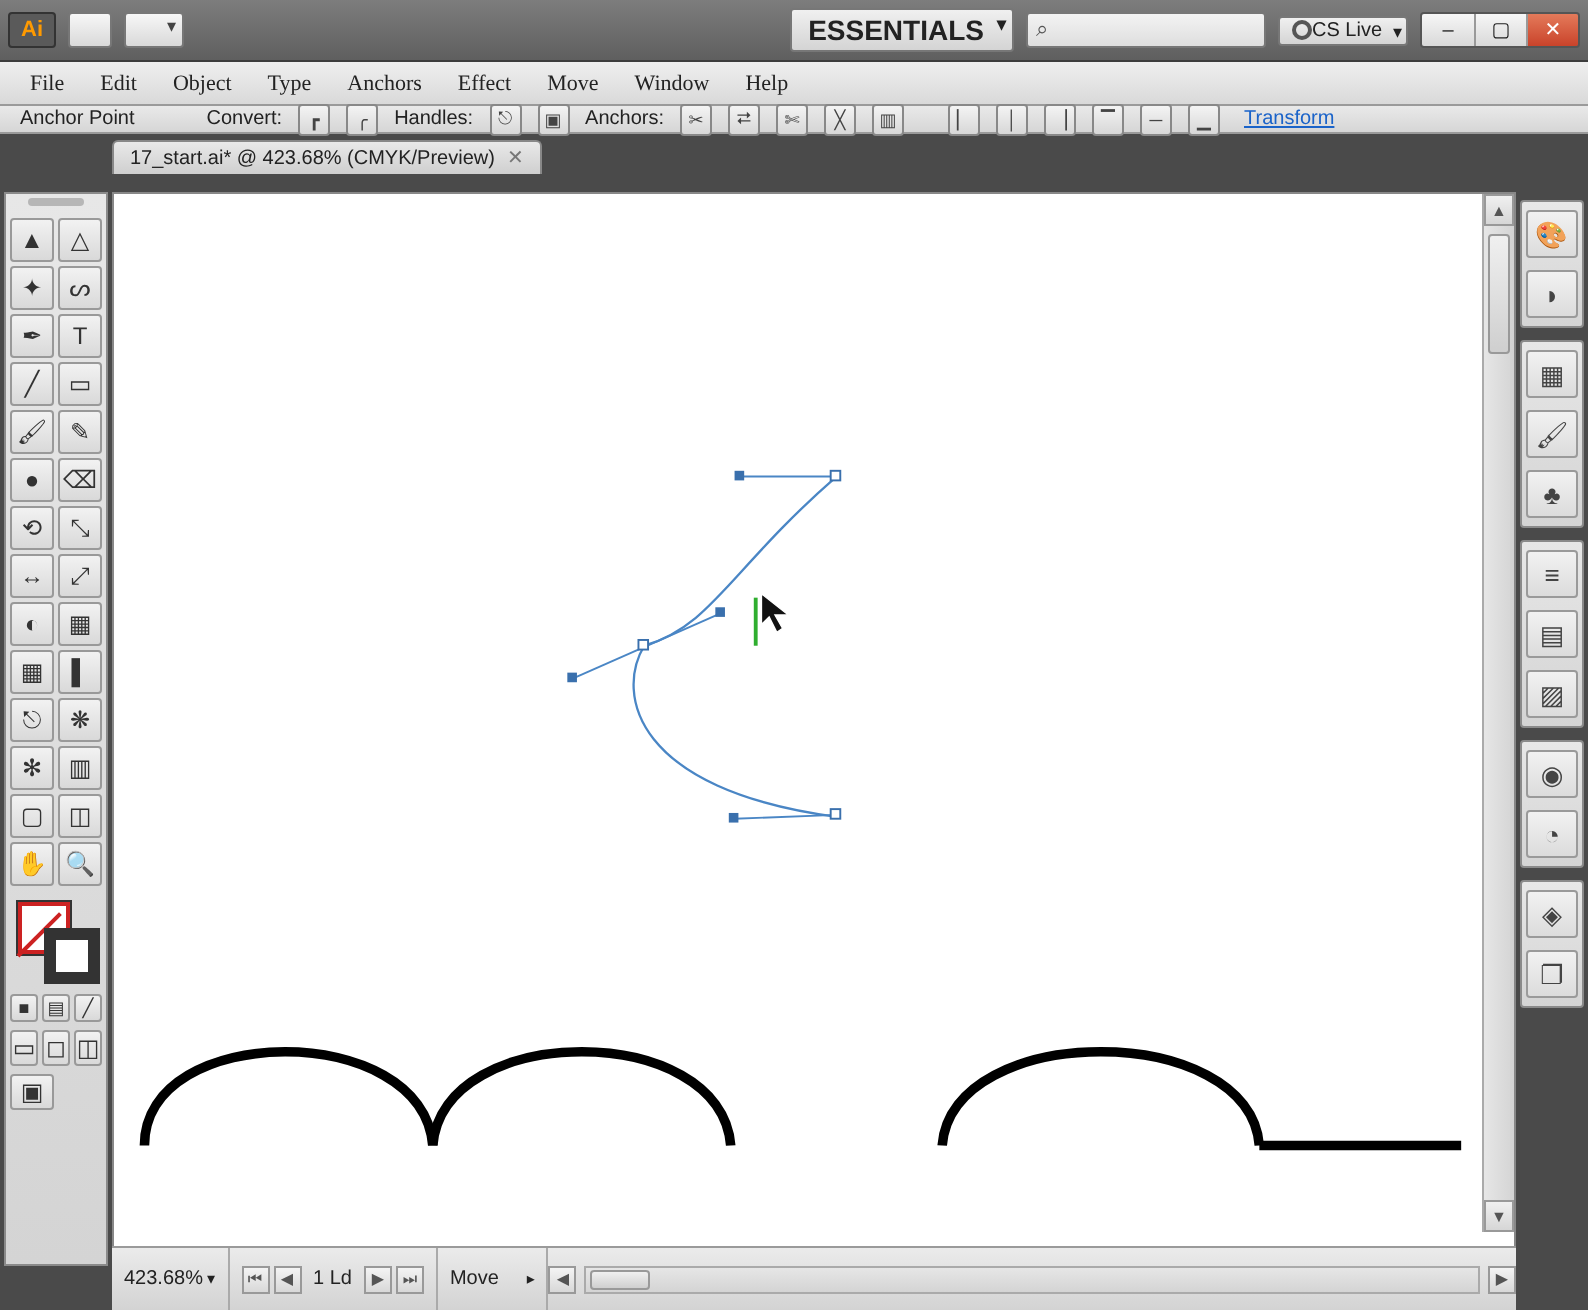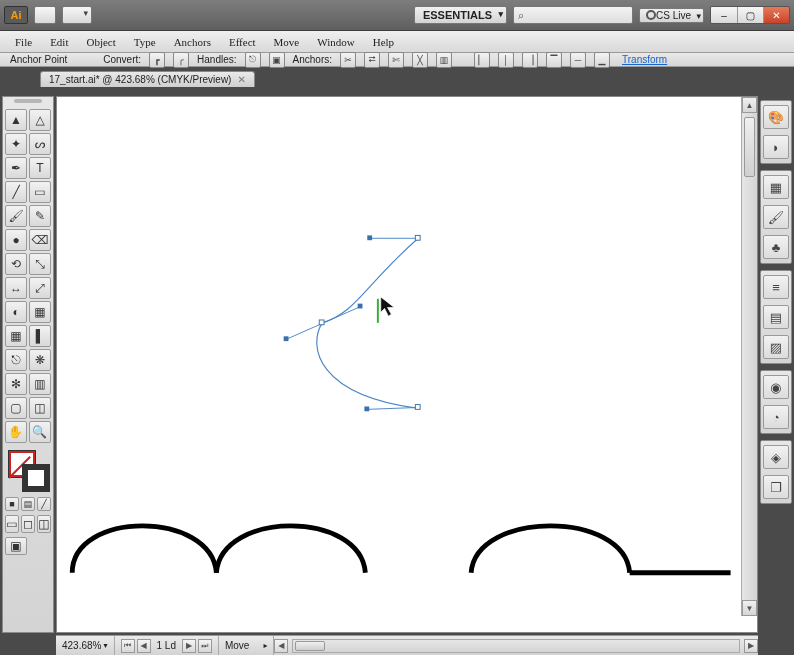--- a/index.html
+++ b/index.html
@@ -42,21 +42,21 @@
   .title-bar .seg.arrow { width: 30px; position:relative; }
   .title-bar .seg.arrow::after {
     content: "▾"; position:absolute; right:3px; top:1px; font-size:9px; color:#444;
   }
   .title-bar .spacer { flex: 1; }
   .workspace-switch {
     background: linear-gradient(#f0f0f0,#d4d4d4);
     border: 1px solid #777;
     border-radius: 2px;
     padding: 2px 14px 2px 8px;
-    font-size: 11px;
+    font-size: 14px;
     font-weight: bold;
     position: relative;
   }
   .workspace-switch::after { content:"▾"; position:absolute; right:3px; top:2px; font-size:9px; }
   .search-field {
     display:flex; align-items:center;
     background: linear-gradient(#f3f3f3,#dedede);
     border:1px solid #777; border-radius:2px;
     width: 120px; height:18px; padding:0 4px; gap:4px;
   }
@@ -104,21 +104,21 @@
     background: linear-gradient(#f4f4f4,#d7d7d7);
     border:1px solid #888; border-radius:2px;
     display:inline-flex; align-items:center; justify-content:center;
     font-size:9px; color:#444;
   }
   .control-bar .transform { color:#1a63c9; text-decoration:underline; margin-left:4px; }
   
   .tab-strip {
     height: 20px;
     background: #4a4a4a;
-    display:flex; align-items:flex-end; padding-left:40px;
+    display:flex; align-items:flex-end; padding-left:56px;
   }
   .doc-tab {
     background: linear-gradient(#e9e9e9,#cfcfcf);
     border: 1px solid #888; border-bottom: none;
     border-radius: 3px 3px 0 0;
     padding: 2px 8px; font-size:10px;
     display:flex; align-items:center; gap:6px;
   }
   .doc-tab .x { font-size:10px; color:#777; }
   
@@ -210,21 +210,21 @@
   }
   .dock-btn {
     width:26px; height:24px;
     background: linear-gradient(#f2f2f2,#dcdcdc);
     border:1px solid #9a9a9a; border-radius:2px;
     display:flex; align-items:center; justify-content:center;
     font-size:13px; color:#444;
   }
   
   .status-bar {
-    position:absolute; left:56px; right:36px; bottom:0; height:20px;
+    position:absolute; left:56px; right:36px; bottom:0; height:32px;
     background: linear-gradient(#ebebeb,#d3d3d3);
     border-top:1px solid #9a9a9a;
     display:flex; align-items:center; font-size:10px;
     gap:0;
   }
   .status-bar .field {
     height:100%; display:flex; align-items:center;
     border-right:1px solid #aaa; padding:0 6px;
   }
   .status-bar .arrow-btn {

